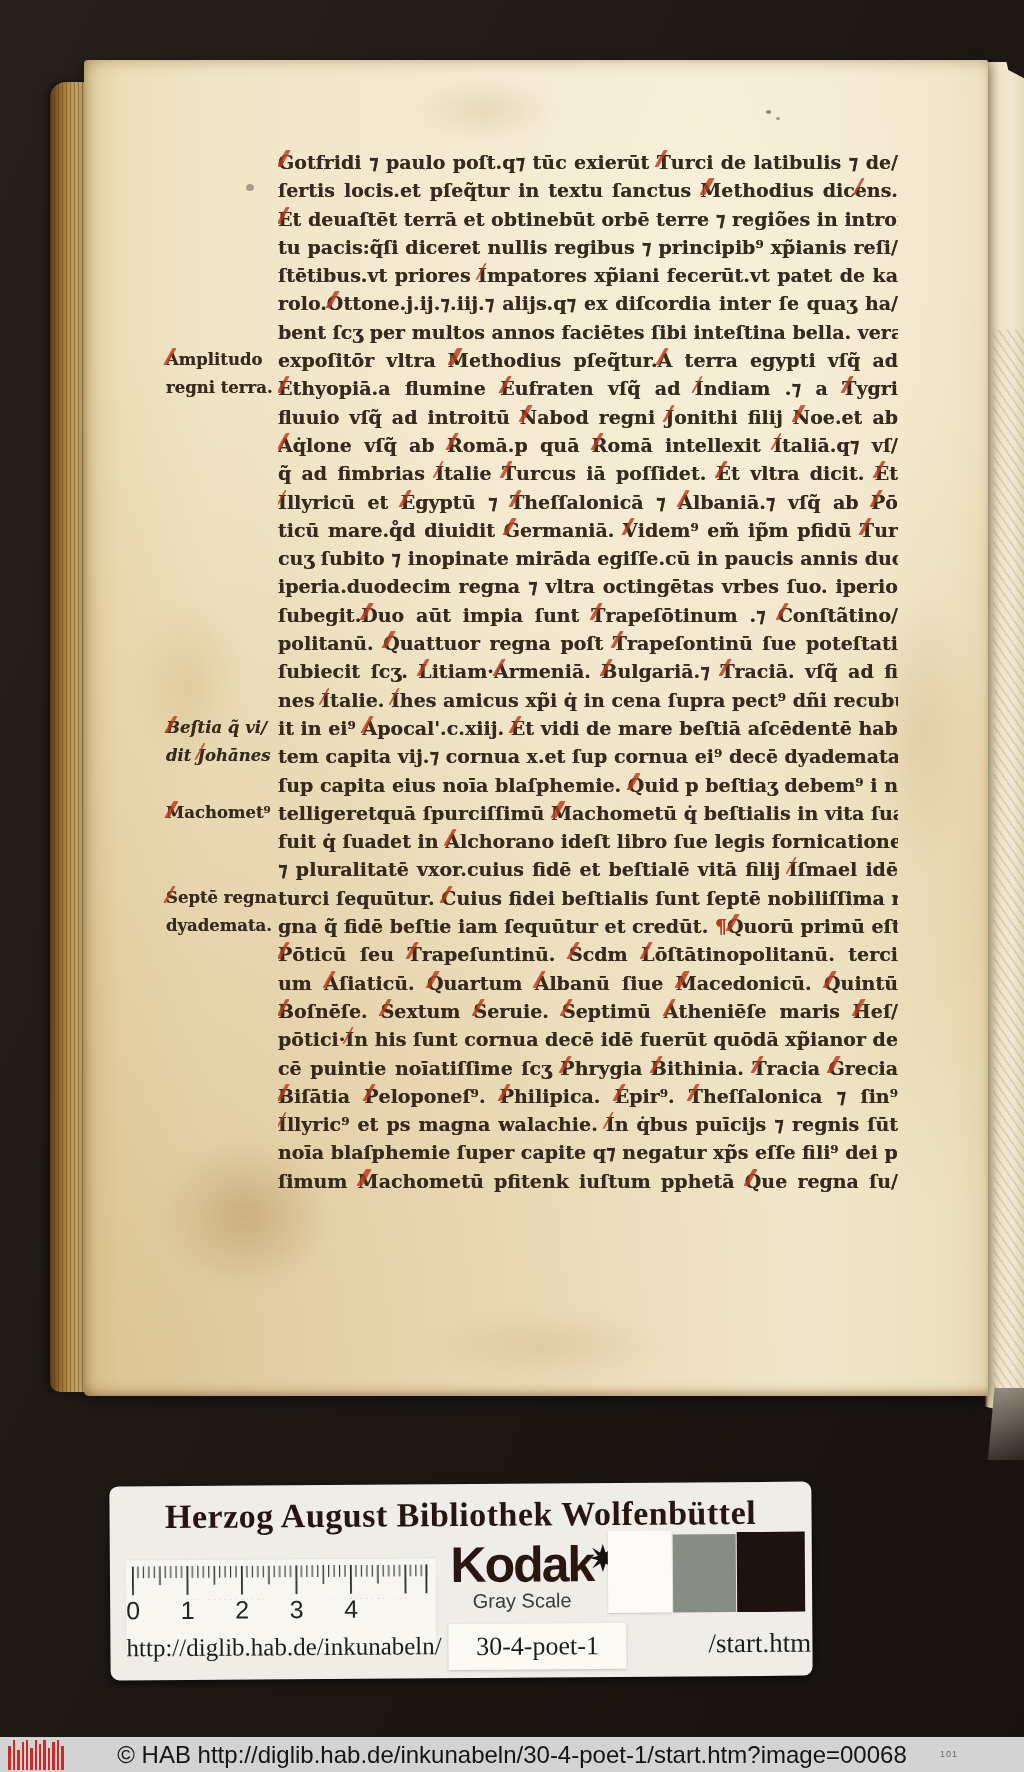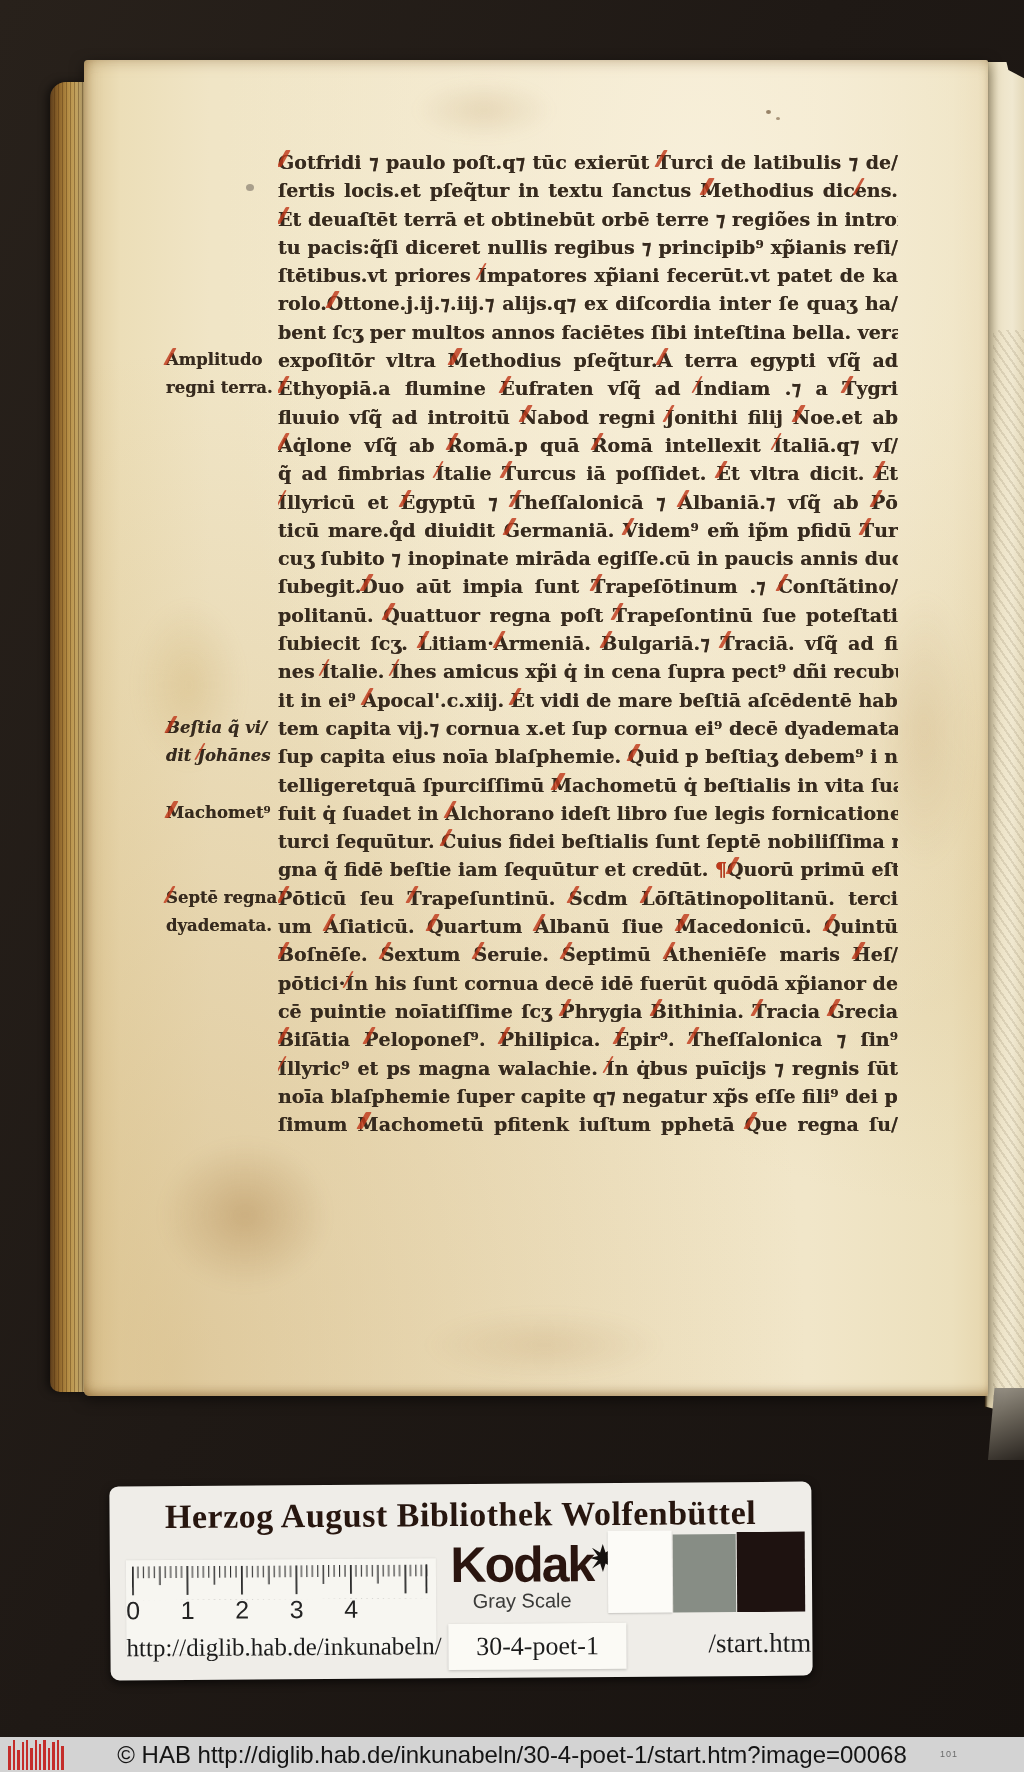--- a/index.html
+++ b/index.html
@@ -165,29 +165,31 @@
         <div class="tline">rolo.<span class="rub">O</span>ttone.j.ij.⁊.iij.⁊ alijs.q⁊ ex diſcordia inter ſe quaʒ ha/</div>
         <div class="tline">bent ſcʒ per multos annos faciētes ſibi inteſtina bella. vera</div>
         <div class="tline">expoſitōr vltra <span class="rub">M</span>ethodius pſeq̃tur.<span class="rub">A</span> terra egypti vſq̃ ad</div>
         <div class="tline"><span class="rub">E</span>thyopiā.a flumine <span class="rub">E</span>ufraten vſq̃ ad <span class="rub">I</span>ndiam .⁊ a <span class="rub">T</span>ygri</div>
         <div class="tline">fluuio vſq̃ ad introitū <span class="rub">N</span>abod regni <span class="rub">J</span>onithi filij <span class="rub">N</span>oe.et ab</div>
         <div class="tline"><span class="rub">A</span>q̇lone vſq̃ ab <span class="rub">R</span>omā.p quā <span class="rub">R</span>omā intellexit <span class="rub">I</span>taliā.q⁊ vſ/</div>
         <div class="tline">q̃ ad fimbrias <span class="rub">I</span>talie <span class="rub">T</span>urcus iā poſſidet. <span class="rub">E</span>t vltra dicit. <span class="rub">E</span>t</div>
         <div class="tline"><span class="rub">I</span>llyricū et <span class="rub">E</span>gyptū ⁊ <span class="rub">T</span>heſſalonicā ⁊ <span class="rub">A</span>lbaniā.⁊ vſq̃ ab <span class="rub">P</span>ō</div>
         <div class="tline">ticū mare.q̊d diuidit <span class="rub">G</span>ermaniā. <span class="rub">V</span>idem⁹ em̃ ip̃m pfidū <span class="rub">T</span>ur</div>
         <div class="tline">cuʒ ſubito ⁊ inopinate mirāda egiſſe.cū in paucis annis duo</div>
+        <div class="tline">iperia.duodecim regna ⁊ vltra octingētas vrbes ſuo. iperio</div>
         <div class="tline">ſubegit.<span class="rub">D</span>uo aūt impia ſunt <span class="rub">T</span>rapeſōtinum .⁊ <span class="rub">C</span>onſtãtino/</div>
         <div class="tline">politanū. <span class="rub">Q</span>uattuor regna poſt <span class="rub">T</span>rapeſontinū ſue poteſtati</div>
         <div class="tline">ſubiecit ſcʒ. <span class="rub">L</span>itiam·<span class="rub">A</span>rmeniā. <span class="rub">B</span>ulgariā.⁊ <span class="rub">T</span>raciā. vſq̃ ad fi</div>
         <div class="tline">nes <span class="rub">I</span>talie. <span class="rub">I</span>hes amicus xp̃i q̇ in cena ſupra pect⁹ dñi recubu</div>
         <div class="tline">it in ei⁹ <span class="rub">A</span>pocal'.c.xiij. <span class="rub">E</span>t vidi de mare beſtiā aſcēdentē habē</div>
         <div class="tline">tem capita vij.⁊ cornua x.et ſup cornua ei⁹ decē dyademata.⁊</div>
         <div class="tline">ſup capita eius noīa blaſphemie. <span class="rub">Q</span>uid p beſtiaʒ debem⁹ i n/</div>
         <div class="tline">telligeretquā ſpurciſſimū <span class="rub">M</span>achometū q̇ beſtialis in vita ſua</div>
         <div class="tline">fuit q̇ ſuadet in <span class="rub">A</span>lchorano ideſt libro ſue legis fornicationeʒ</div>
+        <div class="tline">⁊ pluralitatē vxor.cuius fidē et beſtialē vitā filij <span class="rub">I</span>ſmael idē</div>
         <div class="tline">turci ſequūtur. <span class="rub">C</span>uius fidei beſtialis ſunt ſeptē nobiliſſima re</div>
         <div class="tline">gna q̃ fidē beſtie iam ſequūtur et credūt. <span class="red">¶</span><span class="rub">Q</span>uorū primū eſt</div>
         <div class="tline"><span class="rub">P</span>ōticū ſeu <span class="rub">T</span>rapeſuntinū. <span class="rub">S</span>cdm <span class="rub">L</span>ōſtātinopolitanū. terci</div>
         <div class="tline">um <span class="rub">A</span>ſiaticū. <span class="rub">Q</span>uartum <span class="rub">A</span>lbanū ſiue <span class="rub">M</span>acedonicū. <span class="rub">Q</span>uintū</div>
         <div class="tline"><span class="rub">B</span>oſnēſe. <span class="rub">S</span>extum <span class="rub">S</span>eruie. <span class="rub">S</span>eptimū <span class="rub">A</span>theniēſe maris <span class="rub">H</span>eſ/</div>
         <div class="tline">pōtici·<span class="rub">I</span>n his ſunt cornua decē idē fuerūt quōdā xp̃ianor de</div>
         <div class="tline">cē puintie noīatiſſime ſcʒ <span class="rub">P</span>hrygia <span class="rub">B</span>ithinia. <span class="rub">T</span>racia <span class="rub">G</span>recia</div>
         <div class="tline"><span class="rub">B</span>iſātia <span class="rub">P</span>eloponeſ⁹. <span class="rub">P</span>hilipica. <span class="rub">E</span>pir⁹. <span class="rub">T</span>heſſalonica ⁊ ſin⁹</div>
         <div class="tline"><span class="rub">I</span>llyric⁹ et ps magna walachie. <span class="rub">I</span>n q̇bus puīcijs ⁊ regnis ſūt</div>
         <div class="tline">noīa blaſphemie ſuper capite q⁊ negatur xp̃s eſſe fili⁹ dei peſ</div>

